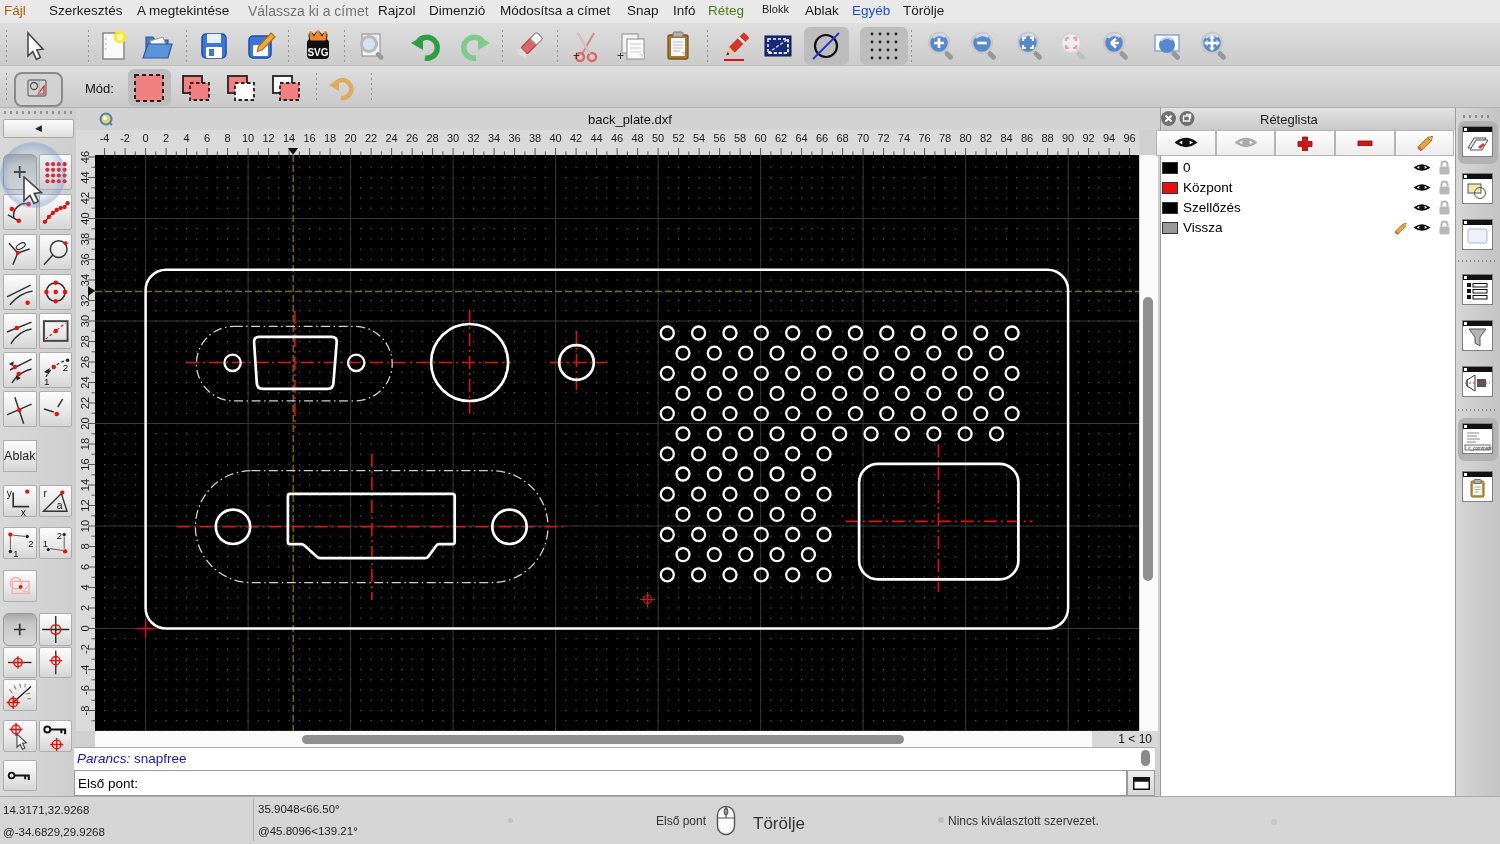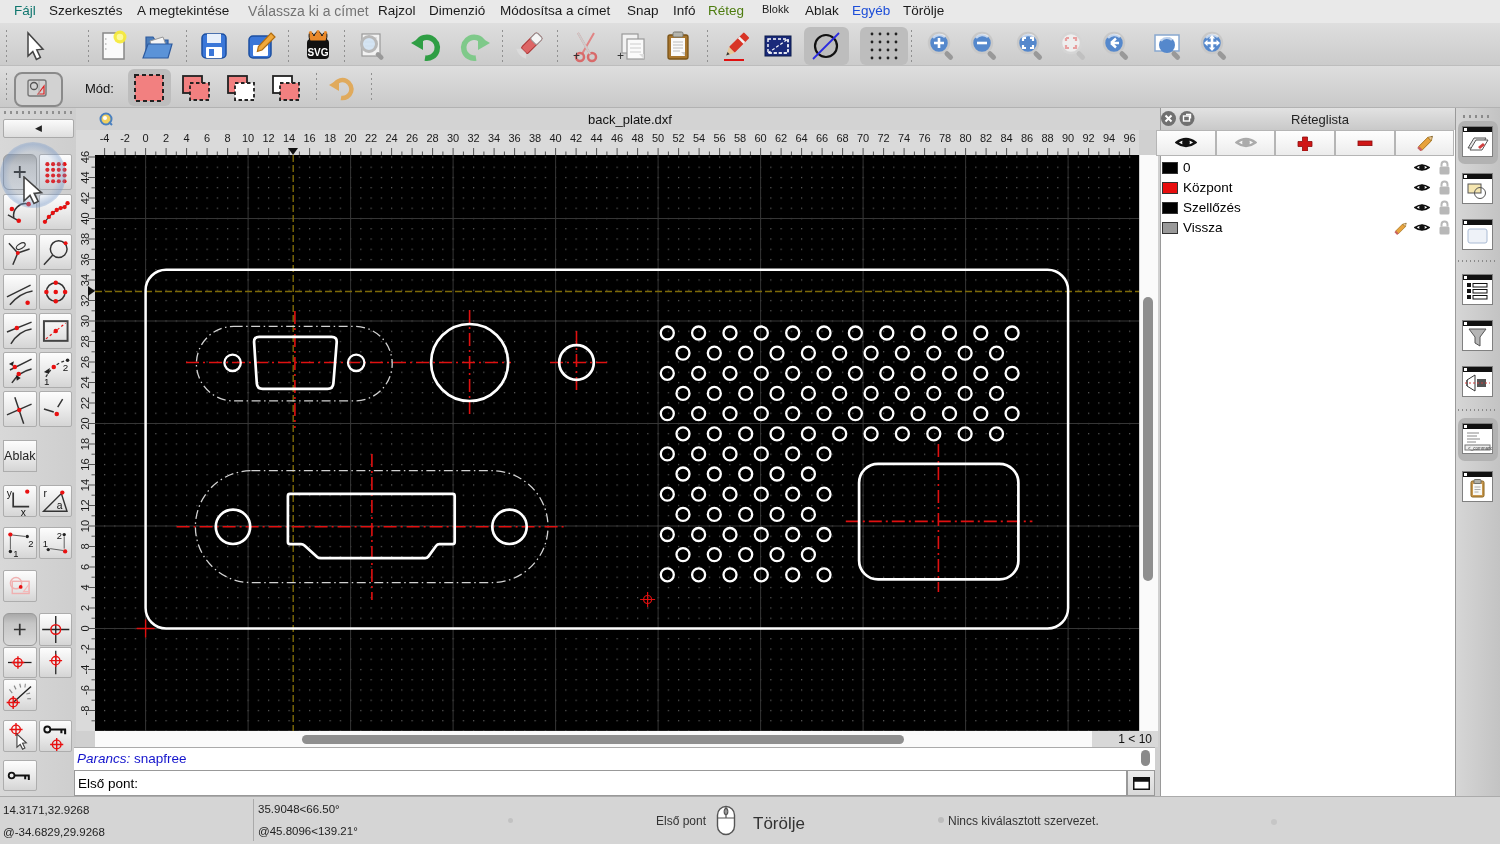--- a/index.html
+++ b/index.html
@@ -3,21 +3,21 @@
 <style>
 * { margin:0; padding:0; }
 body { width:1500px; height:844px; overflow:hidden; font-family:"Liberation Sans", sans-serif; background:#d0d0d0; position:relative; }
 .mb { position:absolute; left:0; top:0; width:1500px; height:23px; background:#e9e9e9; }
 .tb1 { position:absolute; left:0; top:23px; width:1500px; height:43px; background:linear-gradient(#dedede,#cbcbcb); border-bottom:1px solid #bdbdbd; box-sizing:border-box; }
 .tb2 { position:absolute; left:0; top:66px; width:1500px; height:42px; background:linear-gradient(#dedede,#c9c9c9); border-bottom:1px solid #b2b2b2; box-sizing:border-box; }
 .pal { position:absolute; left:0; top:108px; width:76px; height:688px; background:linear-gradient(90deg,#d8d8d8,#cecece); }
 </style></head>
 <body>
 <div class="mb">
-    <div style="position:absolute;left:14px;top:3px;font-size:13.5px;color:#0f766e">Fájl</div>
+    <div style="position:absolute;left:4px;top:3px;font-size:13.5px;color:#a16207">Fájl</div>
     <div style="position:absolute;left:49px;top:3px;font-size:13.5px;color:#1a1a1a">Szerkesztés</div>
     <div style="position:absolute;left:137px;top:3px;font-size:13.5px;color:#1a1a1a">A megtekintése</div>
     <div style="position:absolute;left:248px;top:3px;font-size:14px;color:#737373">Válassza ki a címet</div>
     <div style="position:absolute;left:378px;top:3px;font-size:13.5px;color:#1a1a1a">Rajzol</div>
     <div style="position:absolute;left:429px;top:3px;font-size:13.5px;color:#1a1a1a">Dimenzió</div>
     <div style="position:absolute;left:500px;top:3px;font-size:13.5px;color:#1a1a1a">Módosítsa a címet</div>
     <div style="position:absolute;left:627px;top:3px;font-size:13.5px;color:#1a1a1a">Snap</div>
     <div style="position:absolute;left:673px;top:3px;font-size:13.5px;color:#1a1a1a">Infó</div>
     <div style="position:absolute;left:708px;top:3px;font-size:13.5px;color:#4d7c0f">Réteg</div>
     <div style="position:absolute;left:762px;top:3px;font-size:11px;color:#1a1a1a">Blokk</div>
@@ -485,21 +485,21 @@
   </svg>
 <div style="position:absolute;left:1160px;top:108px;width:295px;height:688px;background:#fff;border-left:1px solid #9a9a9a;box-sizing:border-box"></div>
 <div style="position:absolute;left:1161px;top:108px;width:294px;height:22px;background:linear-gradient(#e2e2e2,#c9c9c9)"></div>
 <svg style="position:absolute;left:1160px;top:110px" width="36" height="17" viewBox="0 0 36 17">
     <circle cx="8.5" cy="8.5" r="7.5" fill="#707070"></circle>
     <path d="M5.5,5.5 L11.5,11.5 M11.5,5.5 L5.5,11.5" stroke="#fff" stroke-width="2"></path>
     <circle cx="27" cy="8.5" r="7.5" fill="#707070"></circle>
     <rect x="23.5" y="6" width="6" height="5" fill="none" stroke="#fff" stroke-width="1.4"></rect>
     <path d="M26,4.5 h4.5 v4" stroke="#fff" stroke-width="1.4" fill="none"></path>
   </svg>
-<div style="position:absolute;left:1260px;top:112px;width:120px;text-align:center;font-size:13px;color:#222">Réteglista</div>
+<div style="position:absolute;left:1260px;top:112px;width:120px;text-align:left;font-size:13px;color:#222">Réteglista</div>
 <div style="position:absolute;left:1156.0px;top:130px;width:59.7px;height:25.5px;background:linear-gradient(#fefefe,#ececec);border:1px solid #b5b5b5;box-sizing:border-box"></div>
 <svg style="position:absolute;left:1175.0px;top:134px" width="22" height="17" viewBox="0 0 22 15">
     <path d="M1.5,7.5 Q11,0.5 20.5,7.5 Q11,14.5 1.5,7.5 Z" fill="none" stroke="#111" stroke-width="2.2"></path>
     <circle cx="11" cy="7.5" r="3.8" fill="#111"></circle>
   </svg>
 <div style="position:absolute;left:1215.7px;top:130px;width:59.7px;height:25.5px;background:linear-gradient(#fefefe,#ececec);border:1px solid #b5b5b5;box-sizing:border-box"></div>
 <svg style="position:absolute;left:1234.7px;top:134px" width="22" height="17" viewBox="0 0 22 15">
     <path d="M1.5,7.5 Q11,0.5 20.5,7.5 Q11,14.5 1.5,7.5 Z" fill="none" stroke="#ababab" stroke-width="2.2"></path>
     <circle cx="11" cy="7.5" r="3.8" fill="#ababab"></circle>
   </svg>

